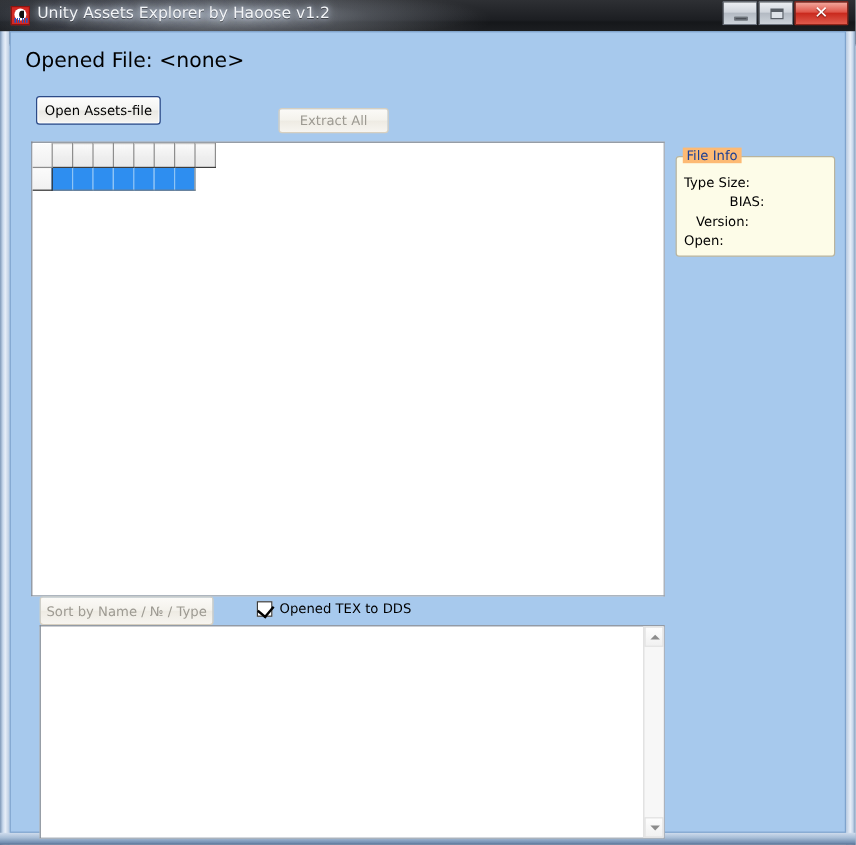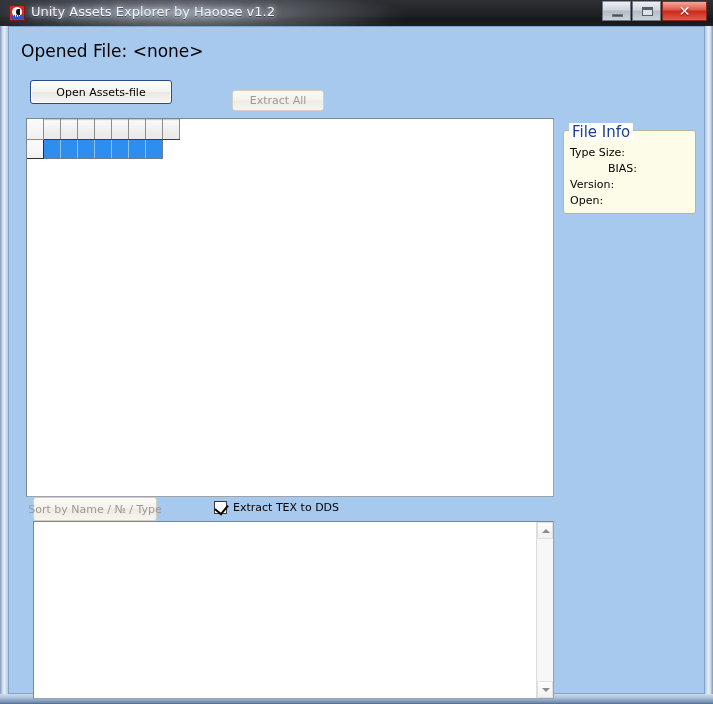--- a/index.html
+++ b/index.html
@@ -185,24 +185,24 @@
     border: 1px solid #2c4a87;
     color: #000000;
     box-shadow: inset 0 0 0 1px #ffffff;
   }
   .btn.disabled {
     background: linear-gradient(to bottom, #fbfaf7 0%, #f4f2ec 48%, #eeebe3 52%, #f7f5f0 100%);
     border: 1px solid #d6cfc0;
     color: #9d9a92;
   }
 
-  #btn-open      { left: 21px;  top: 53px;  width: 142px; height: 24px; }
+  #btn-open      { left: 21px;  top: 53px;  width: 104px; height: 24px; }
   #btn-extract   { left: 223px; top: 63px;  width: 92px;  height: 21px; }
   #btn-save      { left: 432px; top: 63px;  width: 113px; height: 22px; }
-  #btn-sort      { left: 24px;  top: 470px; width: 124px; height: 24px; }
+  #btn-sort      { left: 24px;  top: 470px; width: 145px; height: 24px; }
 
   
   #grid-panel {
     position: absolute;
     left: 17px; top: 91px;
     width: 528px;
     height: 379px;
     background: #ffffff;
     border: 1px solid #9aa3ae;
     border-top-color: #7d8691;
@@ -253,36 +253,36 @@
     width: 133px;
     height: 84px;
     background: #fdfce8;
     border: 1px solid #b9b49d;
     border-radius: 3px;
     box-sizing: border-box;
   }
   #fileinfo-legend {
     position: absolute;
     left: 560px; top: 96px;
-    background: #ffffff;
+    background: #fdba74;
     color: #1c3f94;
-    font-size: 15px;
+    font-size: 11px;
     padding: 0 3px;
     white-space: nowrap;
   }
   .fi-row {
     position: absolute;
     left: 6px;
     color: #000000;
     font-size: 11px;
     white-space: nowrap;
   }
   #fi-0 { top: 15px; }
   #fi-1 { top: 31px; margin-left: 38px; }
-  #fi-2 { top: 47px; }
+  #fi-2 { top: 47px; margin-left: 10px; }
   #fi-3 { top: 63px; }
 
   
   #chk-wrap {
     position: absolute;
     left: 205px; top: 474px;
     display: flex;
     align-items: center;
     white-space: nowrap;
   }
@@ -429,21 +429,21 @@
       <div class="fi-row" id="fi-3">Open:</div>
     </div>
     <div id="fileinfo-legend">File Info</div>
 
     <div id="btn-sort" class="btn disabled">Sort by Name / № / Type</div>
 
     <div id="chk-wrap">
       <div id="chk-box">
         <div class="tick"></div>
       </div>
-      <div id="chk-label">Extract TEX to DDS</div>
+      <div id="chk-label">Opened TEX to DDS</div>
     </div>
 
     <div id="logbox">
       <div id="log-text"></div>
       <div id="log-scroll">
         <div class="sb-btn up">
           <div class="sb-arrow"></div>
         </div>
         <div class="sb-btn down">
           <div class="sb-arrow"></div>

